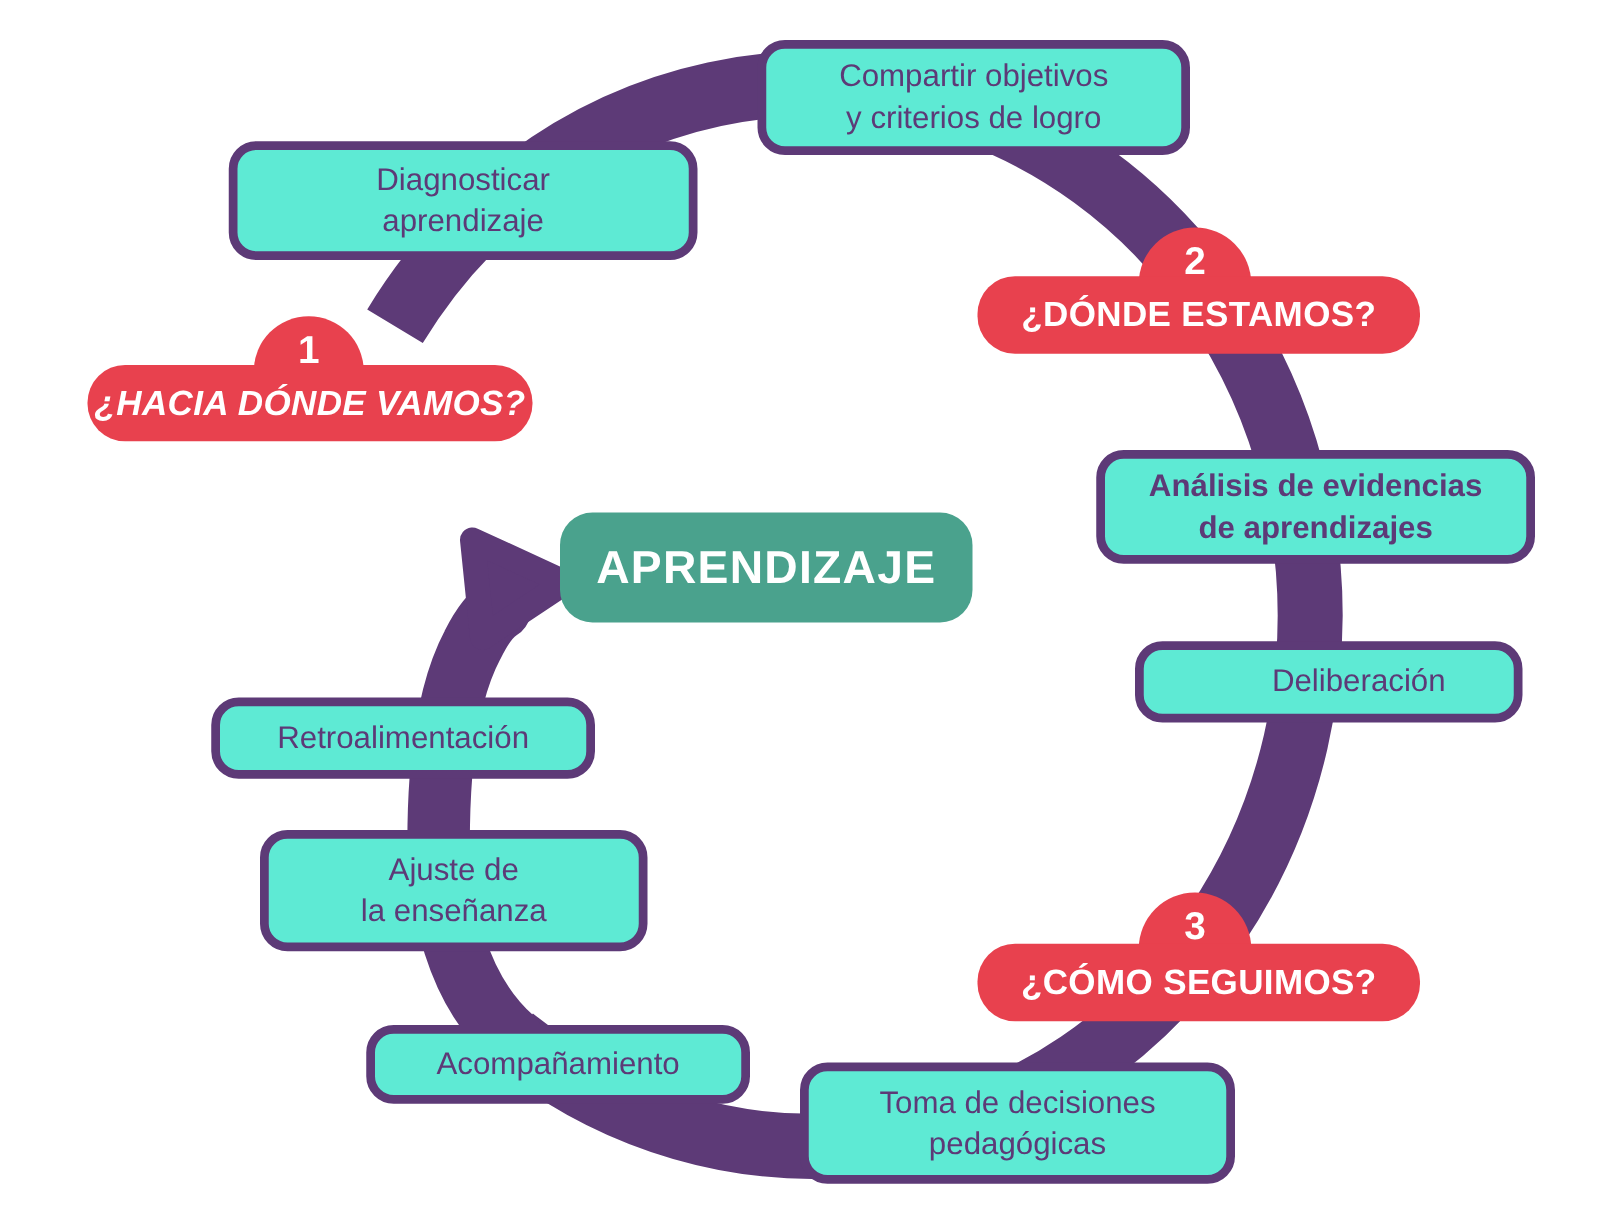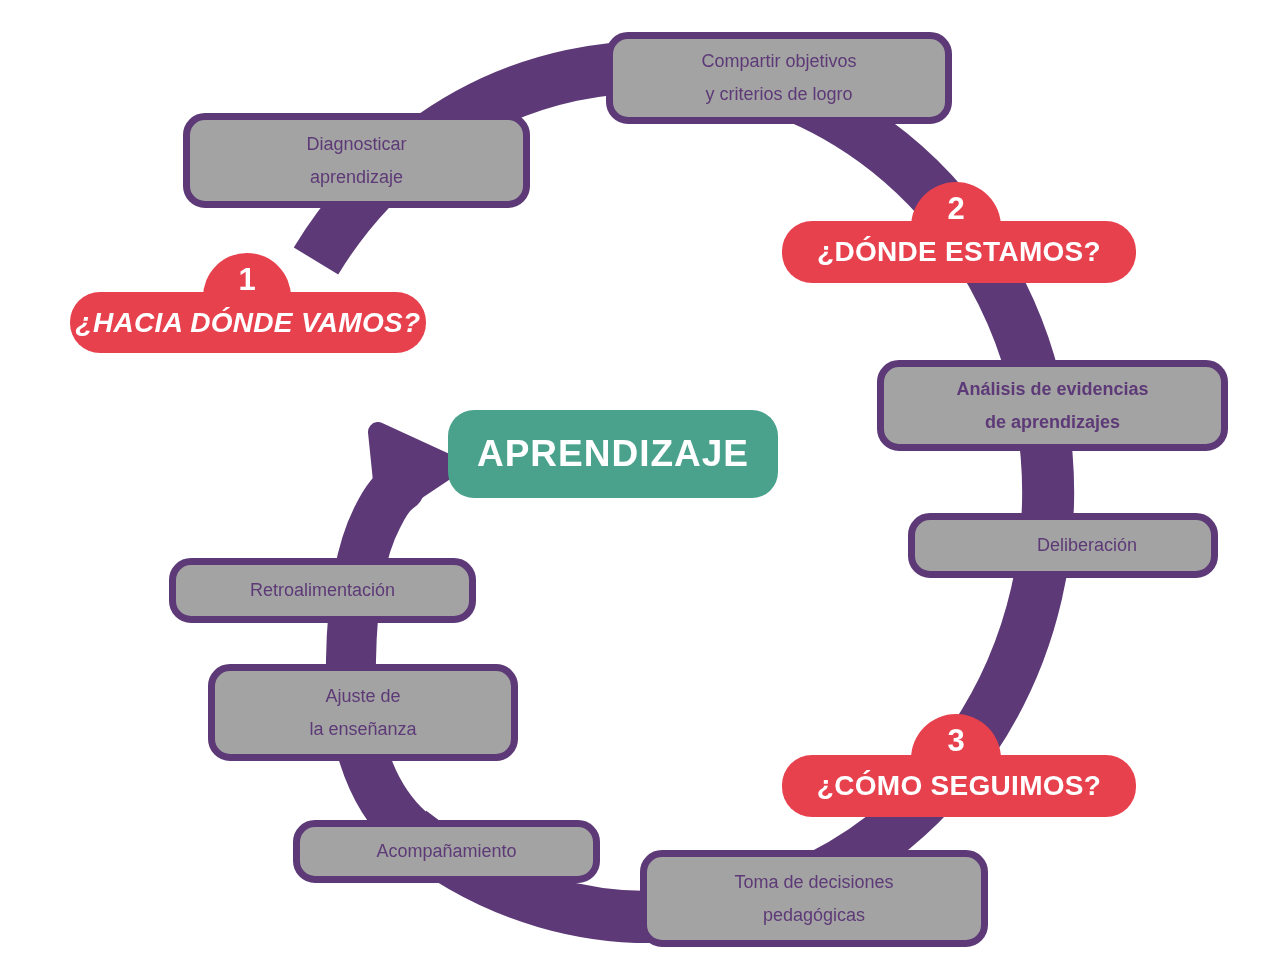--- a/index.html
+++ b/index.html
@@ -8,23 +8,23 @@
     font-family:"Liberation Sans", sans-serif;
   }
   #ring-svg{position:absolute;left:0;top:0;z-index:1;}
   .badge-circle{
     position:absolute;border-radius:50%;background:var(--red);z-index:2;
     color:#fff;font-weight:bold;font-size:31px;text-align:center;
     display:flex;justify-content:center;align-items:flex-start;
   }
   .badge-circle span{margin-top:9px;}
   .step-box{
-    position:absolute;z-index:3;background:#a3a3a3;box-sizing:border-box;
+    position:absolute;z-index:3;background:#5eead4;box-sizing:border-box;
     border:7px solid var(--purple);border-radius:22px;
-    color:var(--purple);font-size:18px;line-height:33px;
+    color:var(--purple);font-size:25px;line-height:33px;
     display:flex;align-items:center;justify-content:center;text-align:center;
     white-space:pre-line;
   }
   .badge-pill{
     position:absolute;z-index:3;background:var(--red);border-radius:30px;
     color:#ffffff;font-weight:bold;font-size:28px;letter-spacing:0.3px;
     display:flex;align-items:center;justify-content:center;text-align:center;
   }
   .center-box{
     position:absolute;z-index:4;background:var(--green);border-radius:26px;
@@ -50,21 +50,21 @@
     <span>2</span>
   </div>
   <div class="badge-circle" style="left:911px;top:714px;width:90px;height:90px;">
     <span>3</span>
   </div>
 
   <div class="badge-pill" style="left:70px;top:292px;width:356px;height:61px;font-style:italic;">¿HACIA DÓNDE VAMOS?</div>
   <div class="badge-pill" style="left:782px;top:221px;width:354px;height:62px;">¿DÓNDE ESTAMOS?</div>
   <div class="badge-pill" style="left:782px;top:755px;width:354px;height:62px;">¿CÓMO SEGUIMOS?</div>
 
-  <div class="step-box" style="left:183px;top:113px;width:347px;height:95px;">Diagnosticar
+  <div class="step-box" style="left:183px;top:113px;width:375px;height:95px;">Diagnosticar
 aprendizaje</div>
   <div class="step-box" style="left:606px;top:32px;width:346px;height:92px;">Compartir objetivos
 y criterios de logro</div>
   <div class="step-box" style="left:877px;top:360px;width:351px;height:91px;font-weight:bold;">Análisis de evidencias
 de aprendizajes</div>
   <div class="step-box" style="left:908px;top:513px;width:310px;height:65px;padding-left:48px;">Deliberación</div>
   <div class="step-box" style="left:640px;top:850px;width:348px;height:97px;">Toma de decisiones
 pedagógicas</div>
   <div class="step-box" style="left:208px;top:664px;width:310px;height:97px;">Ajuste de
 la enseñanza</div>

